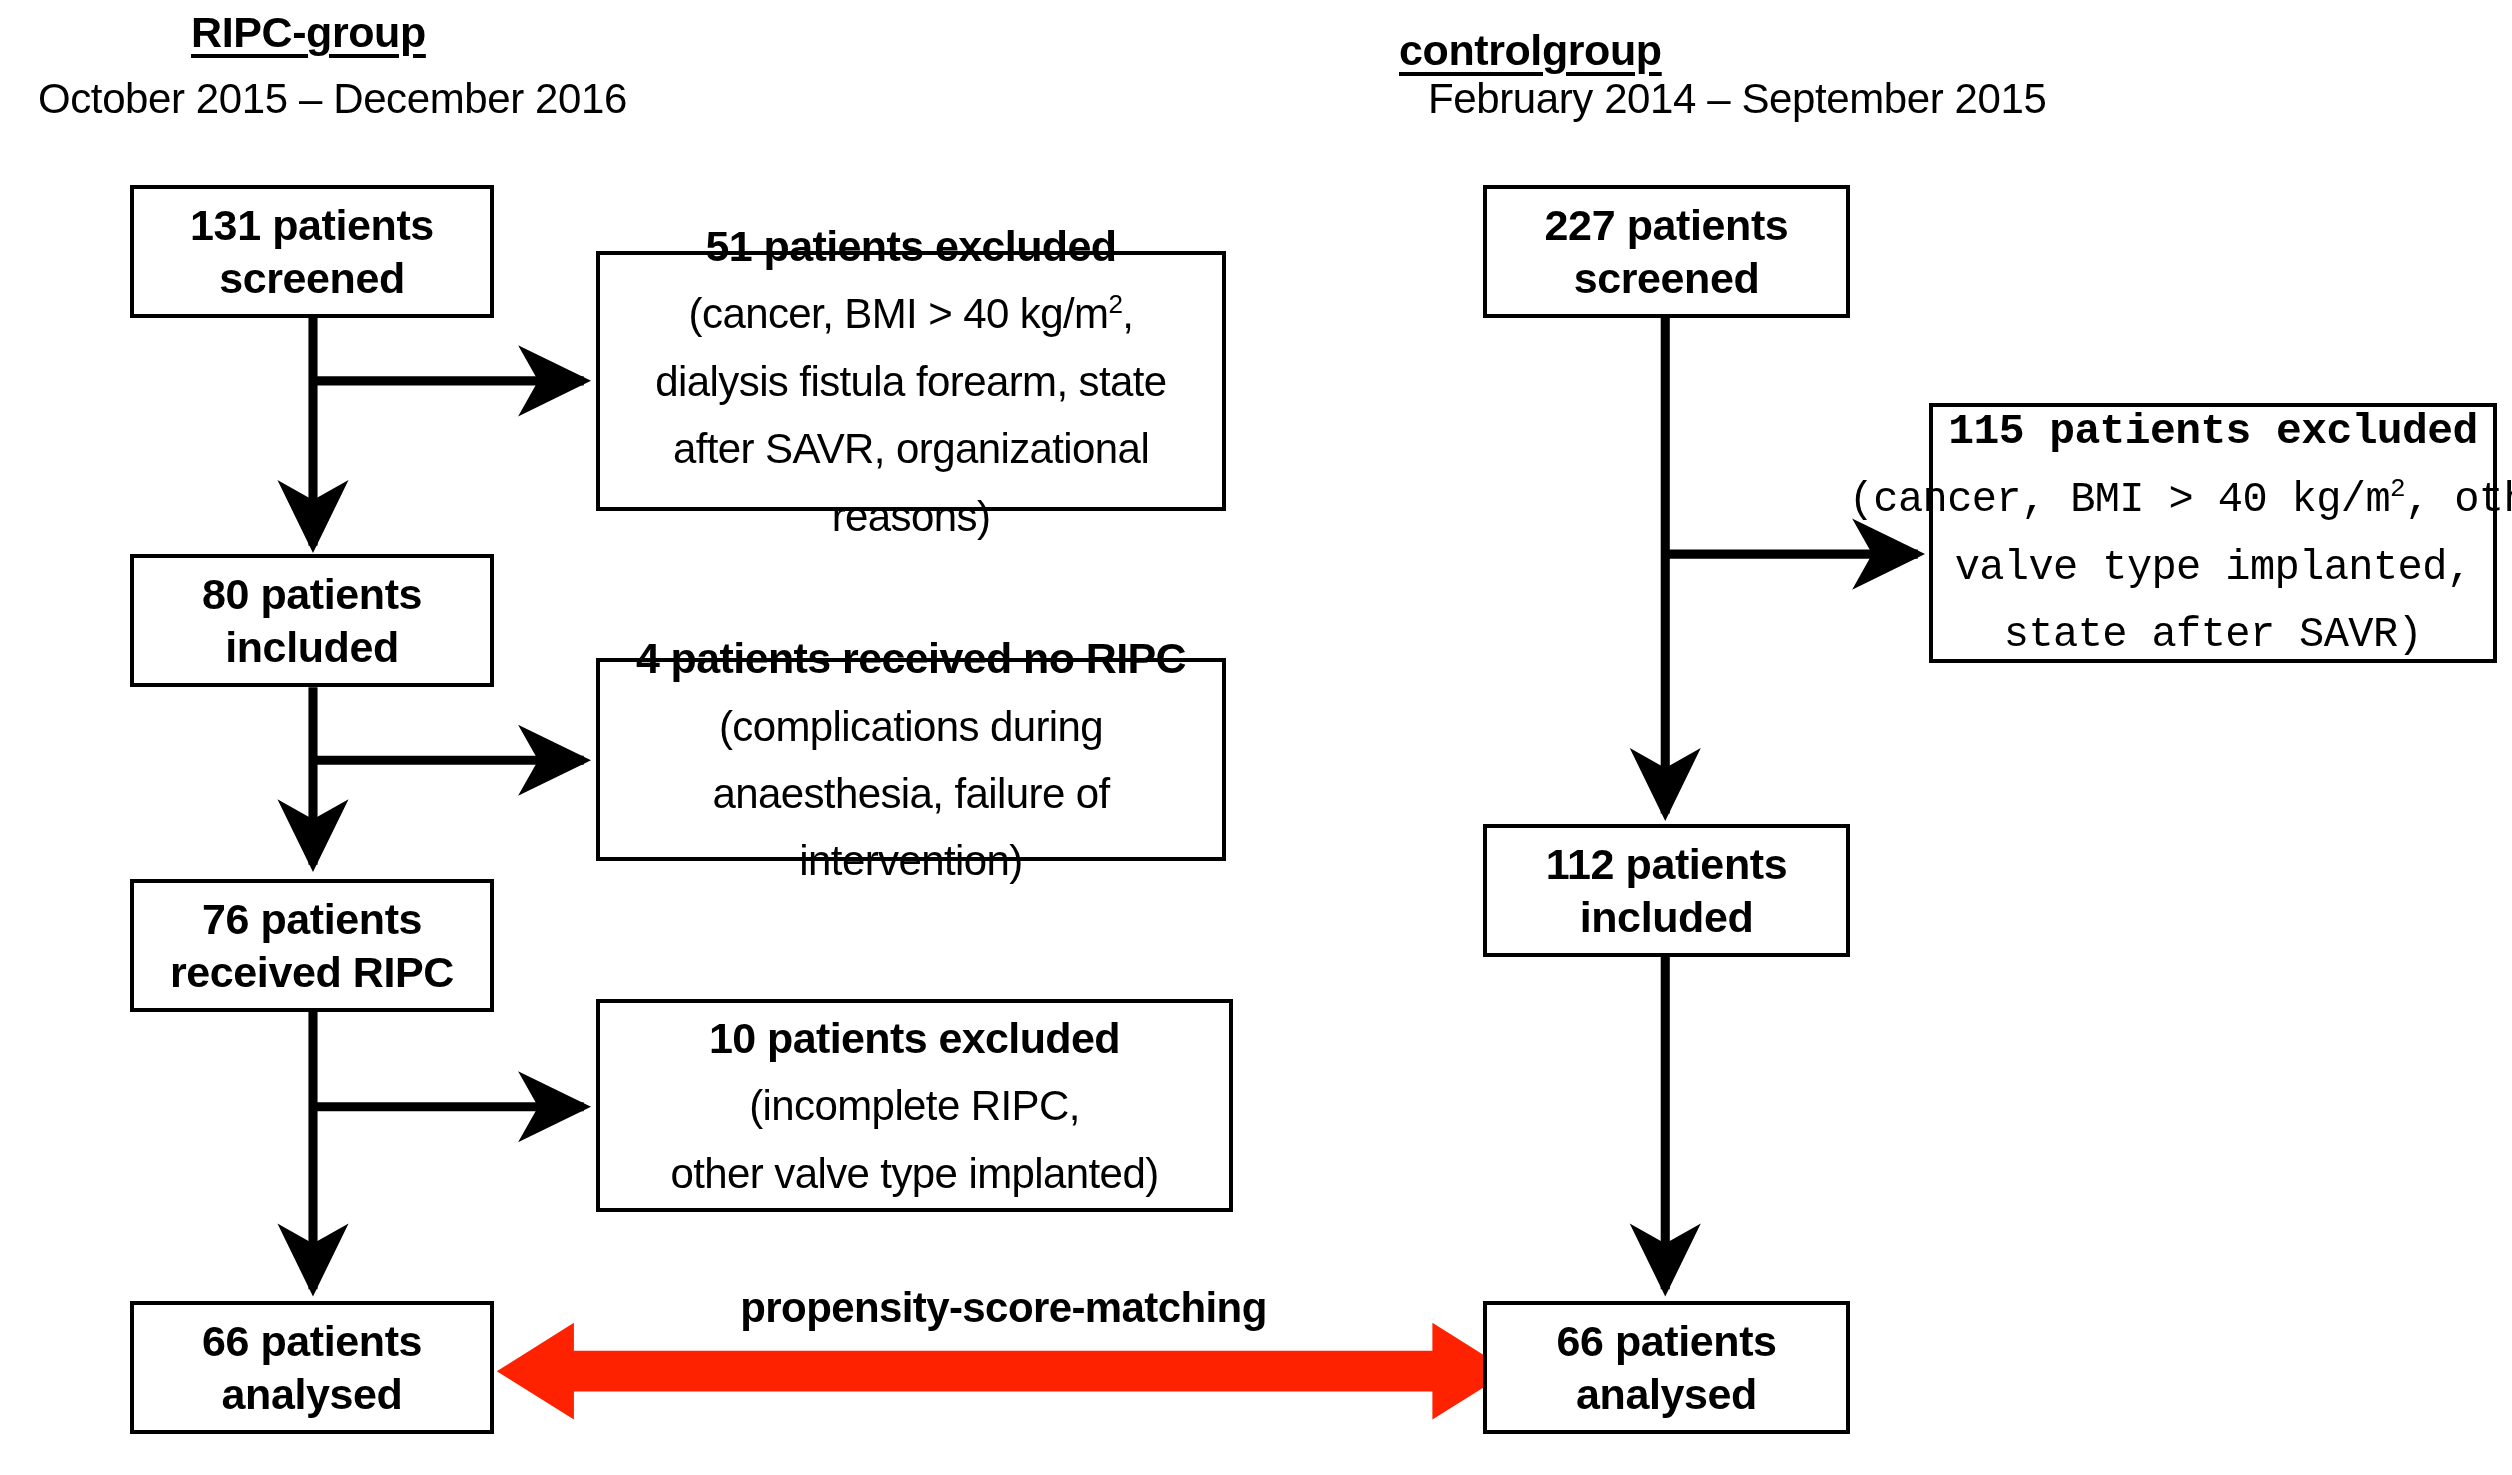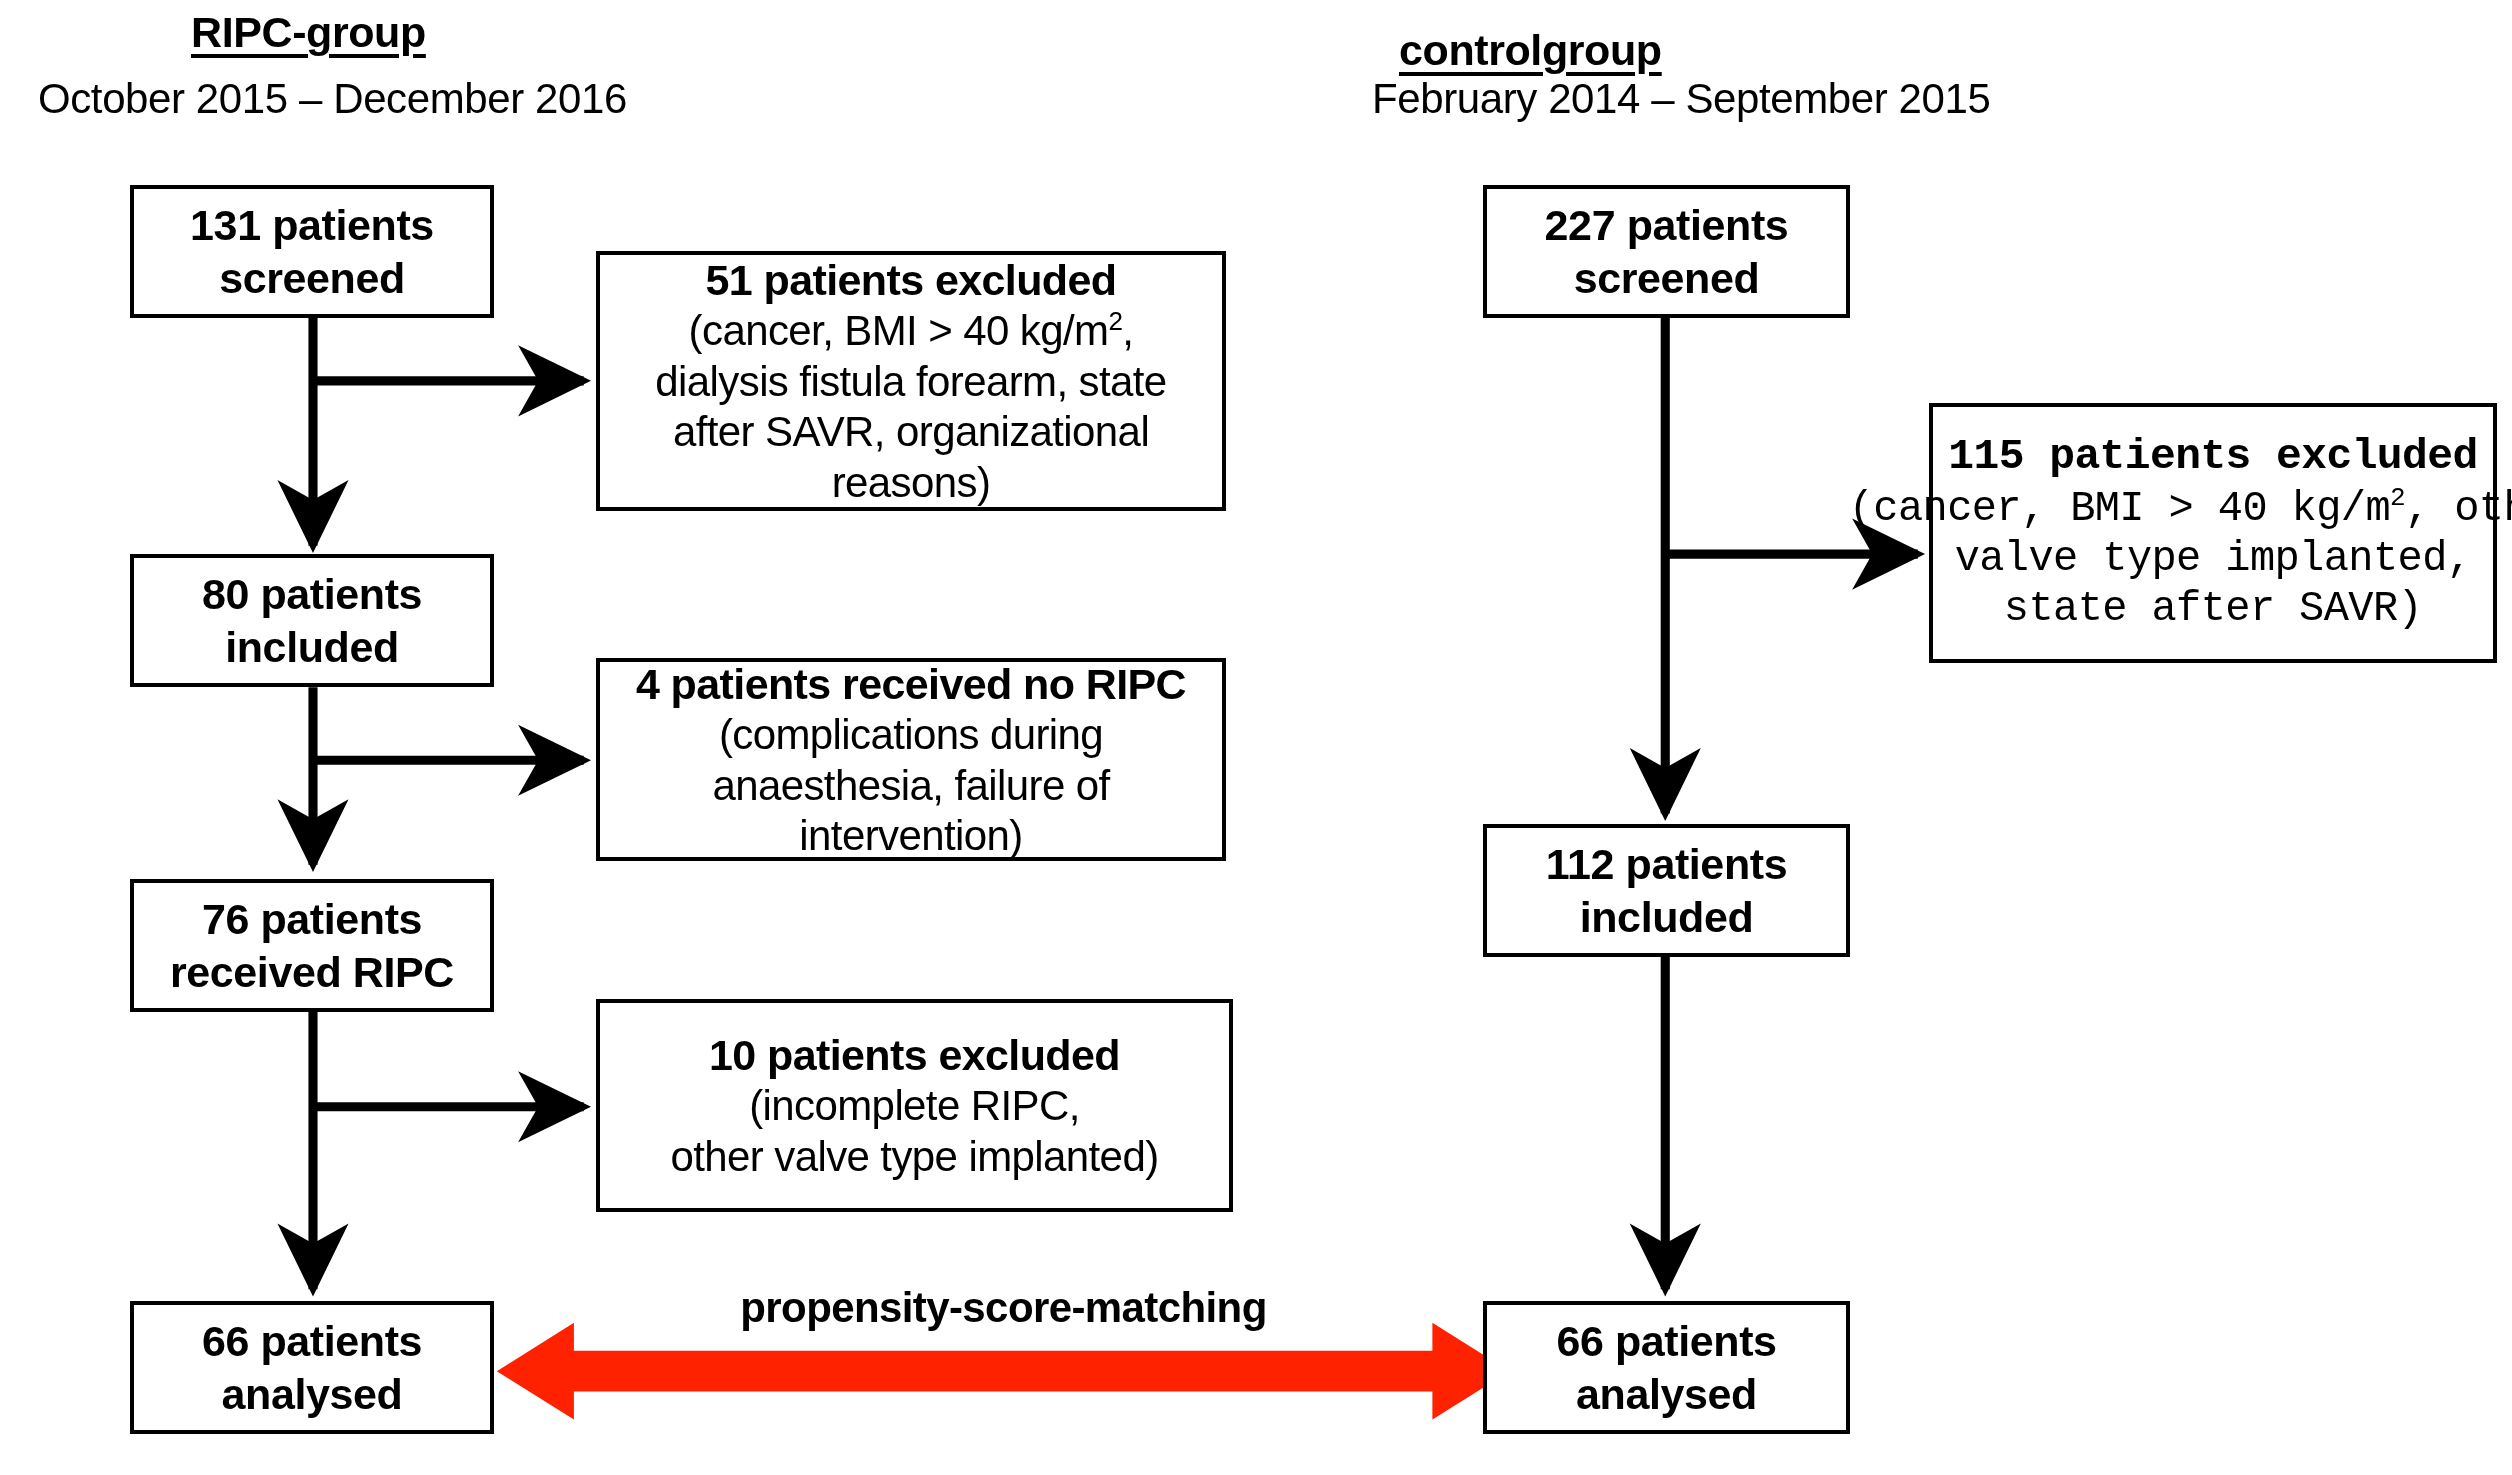--- a/index.html
+++ b/index.html
@@ -15,21 +15,21 @@
   .node{position:absolute;border:4.9px solid #000;background:#fff;
         box-sizing:border-box;display:flex;flex-direction:column;
         align-items:center;justify-content:center;text-align:center;}
   .node .ln{display:block;white-space:nowrap;}
   .node.main .ln{font-weight:bold;font-size:43px;line-height:1.22;letter-spacing:-0.4px;}
 
   .node.side{padding:7px 26px;}
   .node.side .hl{font-weight:bold;font-size:43px;line-height:1.22;
                  letter-spacing:-0.6px;white-space:nowrap;}
   .node.side .bl{font-weight:normal;font-size:42px;line-height:1.20;
-                 letter-spacing:-0.6px;white-space:nowrap;}
+                 letter-spacing:-0.6px;white-space:nowrap;margin-top:17px;}
   sup{font-size:0.62em;vertical-align:super;line-height:0;}
 
   svg.edges{position:absolute;left:0;top:0;width:2512px;height:1475px;
             pointer-events:none;}
 
   .psm-label{position:absolute;font-weight:bold;font-size:42px;
              white-space:nowrap;letter-spacing:-0.6px;text-align:center;}
 </style>
 </head>
 <body>
@@ -104,21 +104,21 @@
     <span class="bl">intervention)</span>
   </div>
 
   <div class="node side" style="left:596px;top:999px;width:637px;height:213px;">
     <span class="hl">10 patients excluded</span>
     <span class="bl">(incomplete RIPC,</span>
     <span class="bl">other valve type implanted)</span>
   </div>
 
   <div class="hdr-title" style="left:1399px;top:26px;">controlgroup</div>
-  <div class="hdr-sub" style="left:1372px;top:75px;">February 2014 – September 2015</div>
+  <div class="hdr-sub" style="left:1428px;top:75px;">February 2014 – September 2015</div>
 
   <div class="node main" style="left:1483px;top:185px;width:367px;height:133px;">
     <span class="ln">227 patients</span>
     <span class="ln">screened</span>
   </div>
 
   <div class="node main" style="left:1483px;top:824px;width:367px;height:133px;">
     <span class="ln">112 patients</span>
     <span class="ln">included</span>
   </div>

